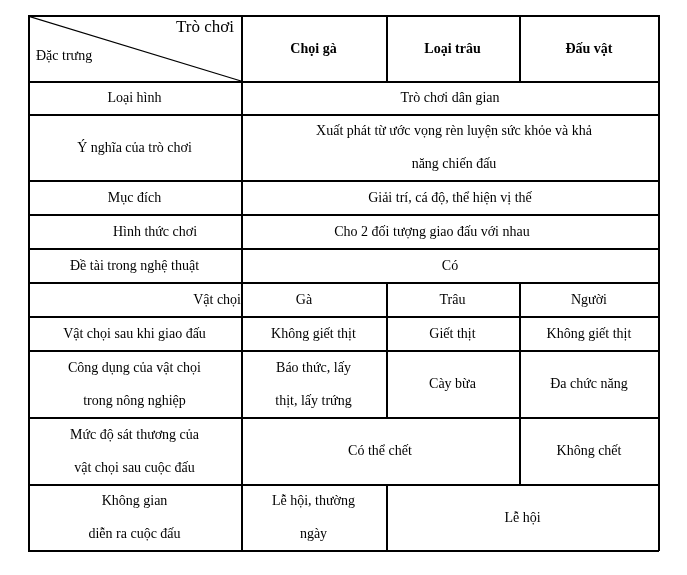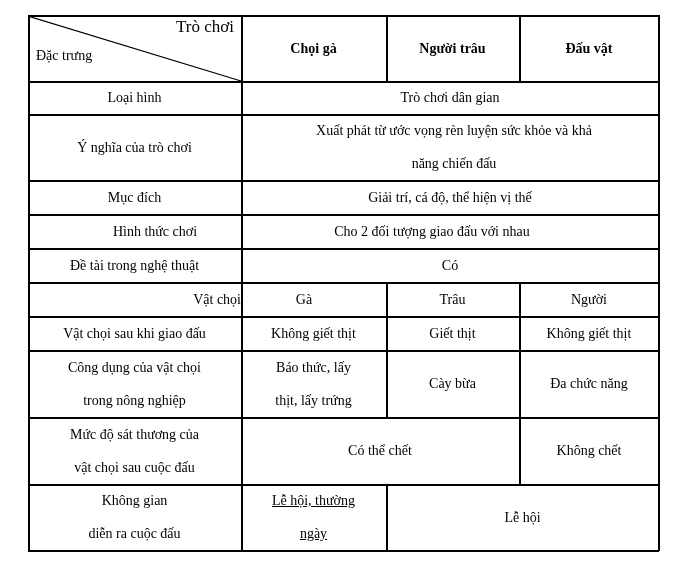--- a/index.html
+++ b/index.html
@@ -47,21 +47,21 @@
   <svg style="position:absolute;left:0;top:0;" width="214" height="67">
     <line x1="0" y1="1" x2="213" y2="66" stroke="#000" stroke-width="1.3"></line>
   </svg>
   <span class="diag-top" style="right:425px;top:2px;">Trò chơi</span>
   <span class="diag-bot" style="left:8px;top:33px;">Đặc trưng</span>
 
   <div class="cell bold" style="left:213px;top:0;width:145px;height:66px;">
       <span>Chọi gà</span>
     </div>
   <div class="cell bold" style="left:358px;top:0;width:133px;height:66px;">
-      <span>Người trâu</span>
+      <span>Loại trâu</span>
     </div>
   <div class="cell bold" style="left:491px;top:0;width:140px;height:66px;">
       <span>Đấu vật</span>
     </div>
 
   <div class="cell" style="left:0;top:66px;width:213px;height:33px;">
       <span>Loại hình</span>
     </div>
   <div class="cell" style="left:213px;top:66px;width:418px;height:33px;">
       <span>Trò chơi dân gian</span>
@@ -145,20 +145,20 @@
       <span>Có thể chết</span>
     </div>
   <div class="cell" style="left:491px;top:402px;width:140px;height:67px;">
       <span>Không chết</span>
     </div>
 
   <div class="cell" style="left:0;top:469px;width:213px;height:66px;">
     <span>Không gian</span>
     <span>diễn ra cuộc đấu</span>
   </div>
-  <div class="cell" style="left:213px;top:469px;width:145px;height:66px;text-decoration:underline;">
+  <div class="cell" style="left:213px;top:469px;width:145px;height:66px;">
     <span>Lễ hội, thường</span>
     <span>ngày</span>
   </div>
   <div class="cell" style="left:358px;top:469px;width:273px;height:66px;">
       <span>Lễ hội</span>
     </div>
 </div>
 
 </body></html>

